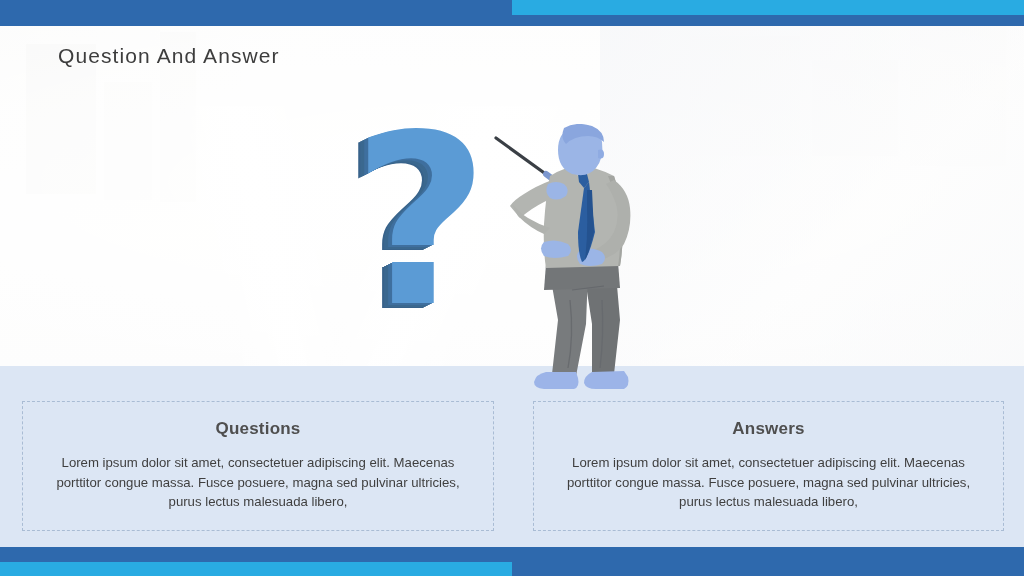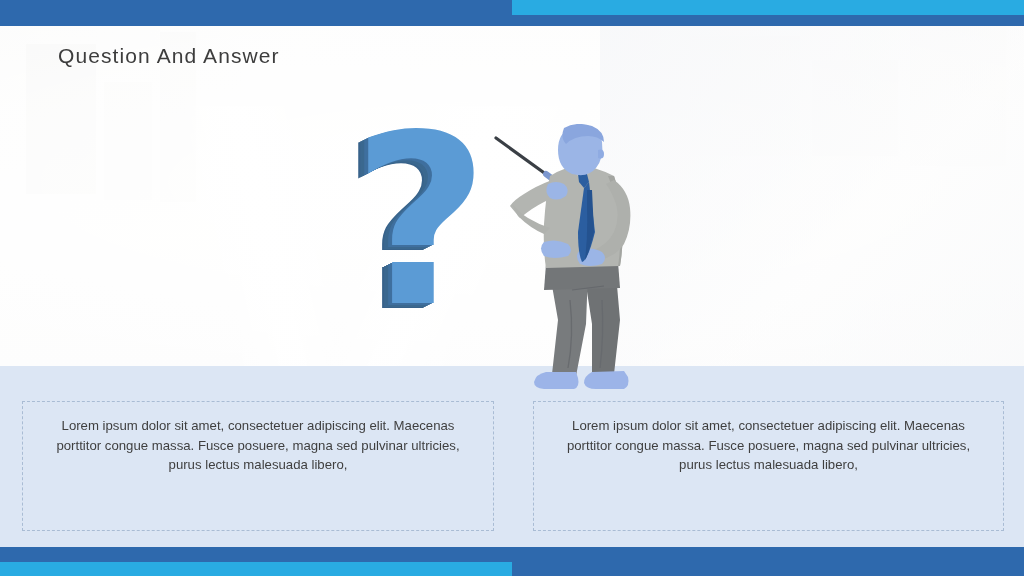--- a/index.html
+++ b/index.html
@@ -254,20 +254,22 @@
 
       <path d="M84 4 Q70 8 70 26 Q70 44 84 50 Q100 54 108 44 Q116 34 114 18 Q112 4 98 1 Q90 0 84 4 Z" fill="#9bb5e6"></path>
 
       <path d="M76 4 Q88 -3 104 2 Q116 7 116 18 Q110 12 100 12 Q86 12 78 20 Q72 14 76 4 Z" fill="#8aa6de"></path>
 
       <path d="M110 26 Q116 24 116 30 Q116 36 110 34 Z" fill="#8fabe2"></path>
     </svg>
   </div>
 
   <div class="qa-box left">
+    <div class="qa-heading">Questions</div>
     <div class="qa-body">Lorem ipsum dolor sit amet, consectetuer adipiscing elit. Maecenas porttitor congue massa. Fusce posuere, magna sed pulvinar ultricies, purus lectus malesuada libero,</div>
   </div>
 
   <div class="qa-box right">
+    <div class="qa-heading">Answers</div>
     <div class="qa-body">Lorem ipsum dolor sit amet, consectetuer adipiscing elit. Maecenas porttitor congue massa. Fusce posuere, magna sed pulvinar ultricies, purus lectus malesuada libero,</div>
   </div>
 
 </div>
 
 </body></html>

